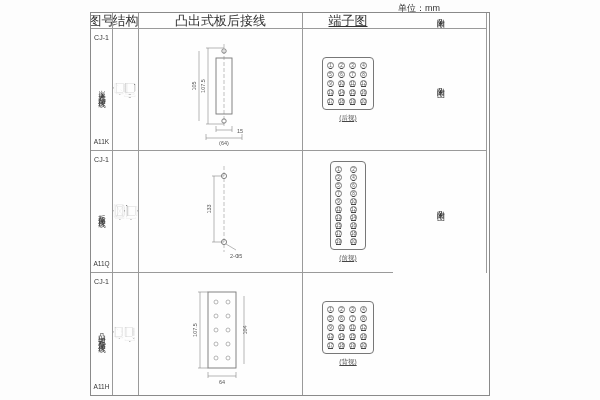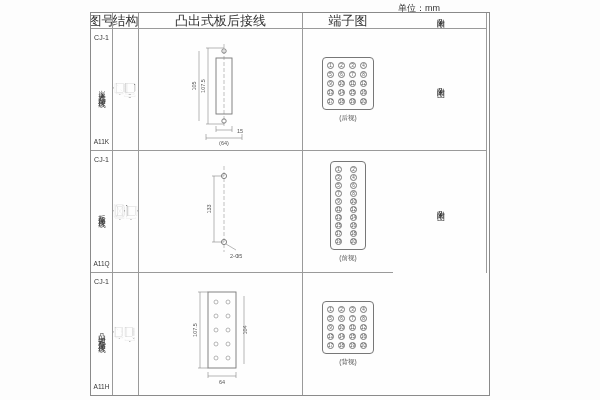--- a/index.html
+++ b/index.html
@@ -4,21 +4,21 @@
 <style>
   html,body{margin:0;padding:0;}
   body{width:600px;height:400px;background:#ffffff;font-family:"Liberation Sans",sans-serif;color:#444;}
   .page{position:relative;width:600px;height:400px;background:#fdfdfd;overflow:hidden;}
   .unit-label{position:absolute;left:398px;top:2px;font-size:9px;color:#333;}
   .tbl{position:absolute;left:90px;top:12px;width:398px;height:382px;border:1px solid #8a8a8a;
        display:grid;grid-template-columns:22px 26px 164px 90px 94px;grid-template-rows:16px repeat(3,1fr);
        background:#fefefe;}
   .cell{border-right:1px solid #9a9a9a;border-bottom:1px solid #9a9a9a;display:flex;align-items:center;
         justify-content:center;overflow:hidden;}
-  .cell.last-col{border-right:none;}
+  .cell.last-col{border-right:none;text-decoration:underline;}
   .cell.last-row{border-bottom:none;}
   .hdr{font-size:13px;color:#333;white-space:nowrap;}
   .vtext{writing-mode:vertical-rl;text-orientation:upright;font-size:8px;letter-spacing:2px;color:#333;}
   .struct{display:flex;flex-direction:column;align-items:center;justify-content:space-between;
           height:92%;font-size:7px;color:#333;}
   .struct .chars{writing-mode:vertical-rl;text-orientation:upright;letter-spacing:2px;font-size:7.5px;}
   .struct .code{font-size:6.5px;}
   svg .shape{stroke:#777;stroke-width:.9;fill:none;}
   svg .thin{stroke:#888;stroke-width:.6;fill:none;}
   svg .dash{stroke:#999;stroke-width:.6;fill:none;stroke-dasharray:4 2;}

